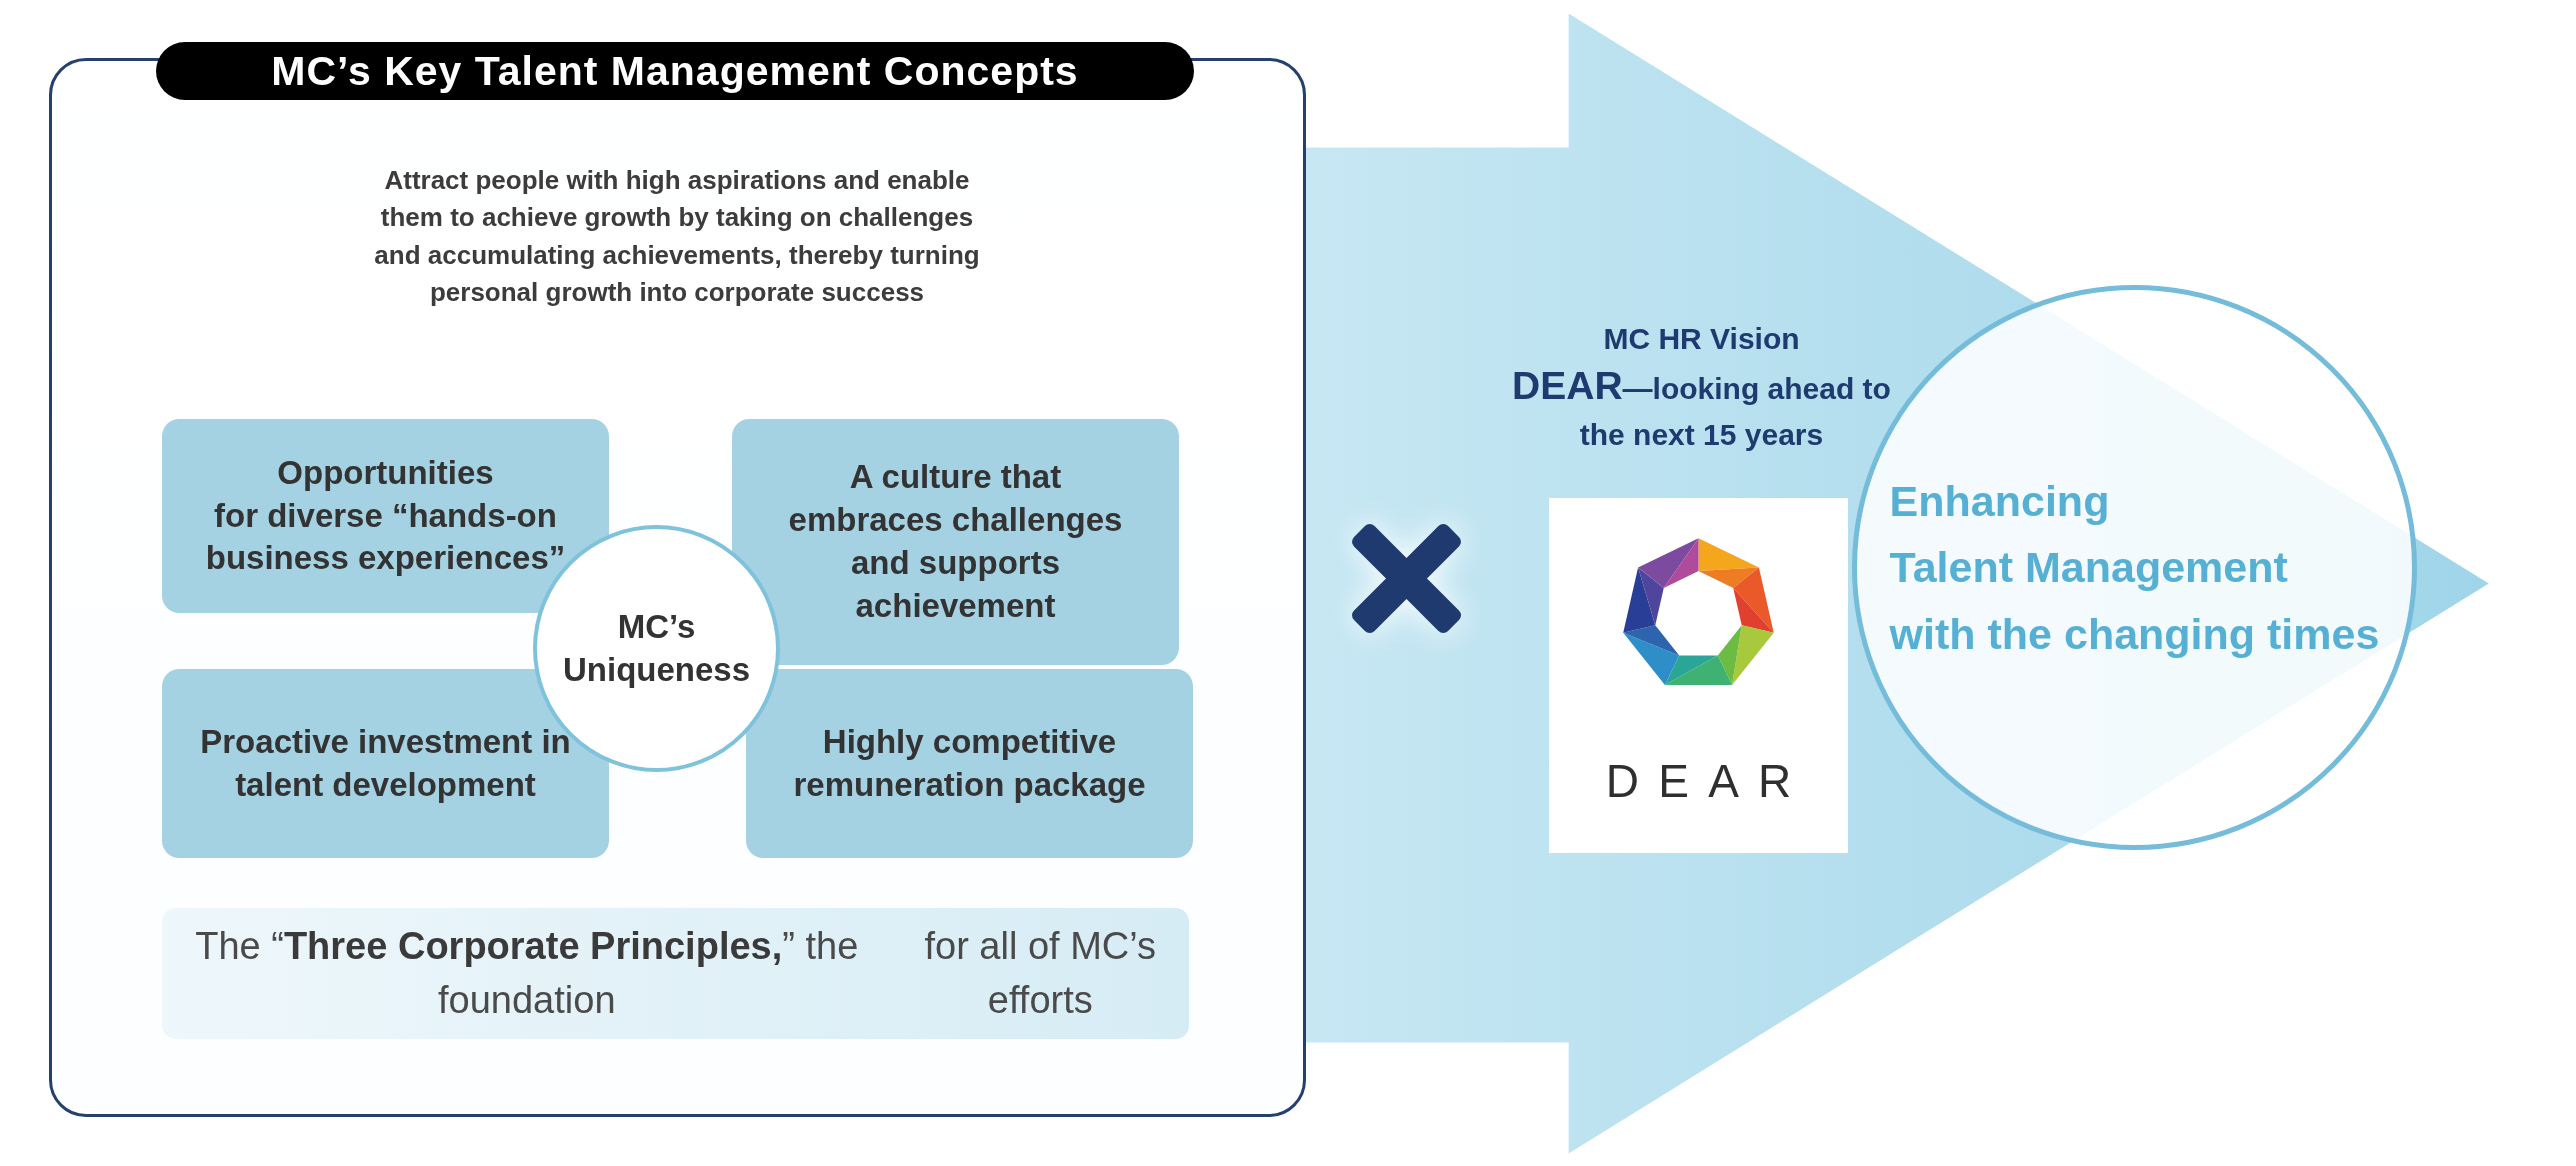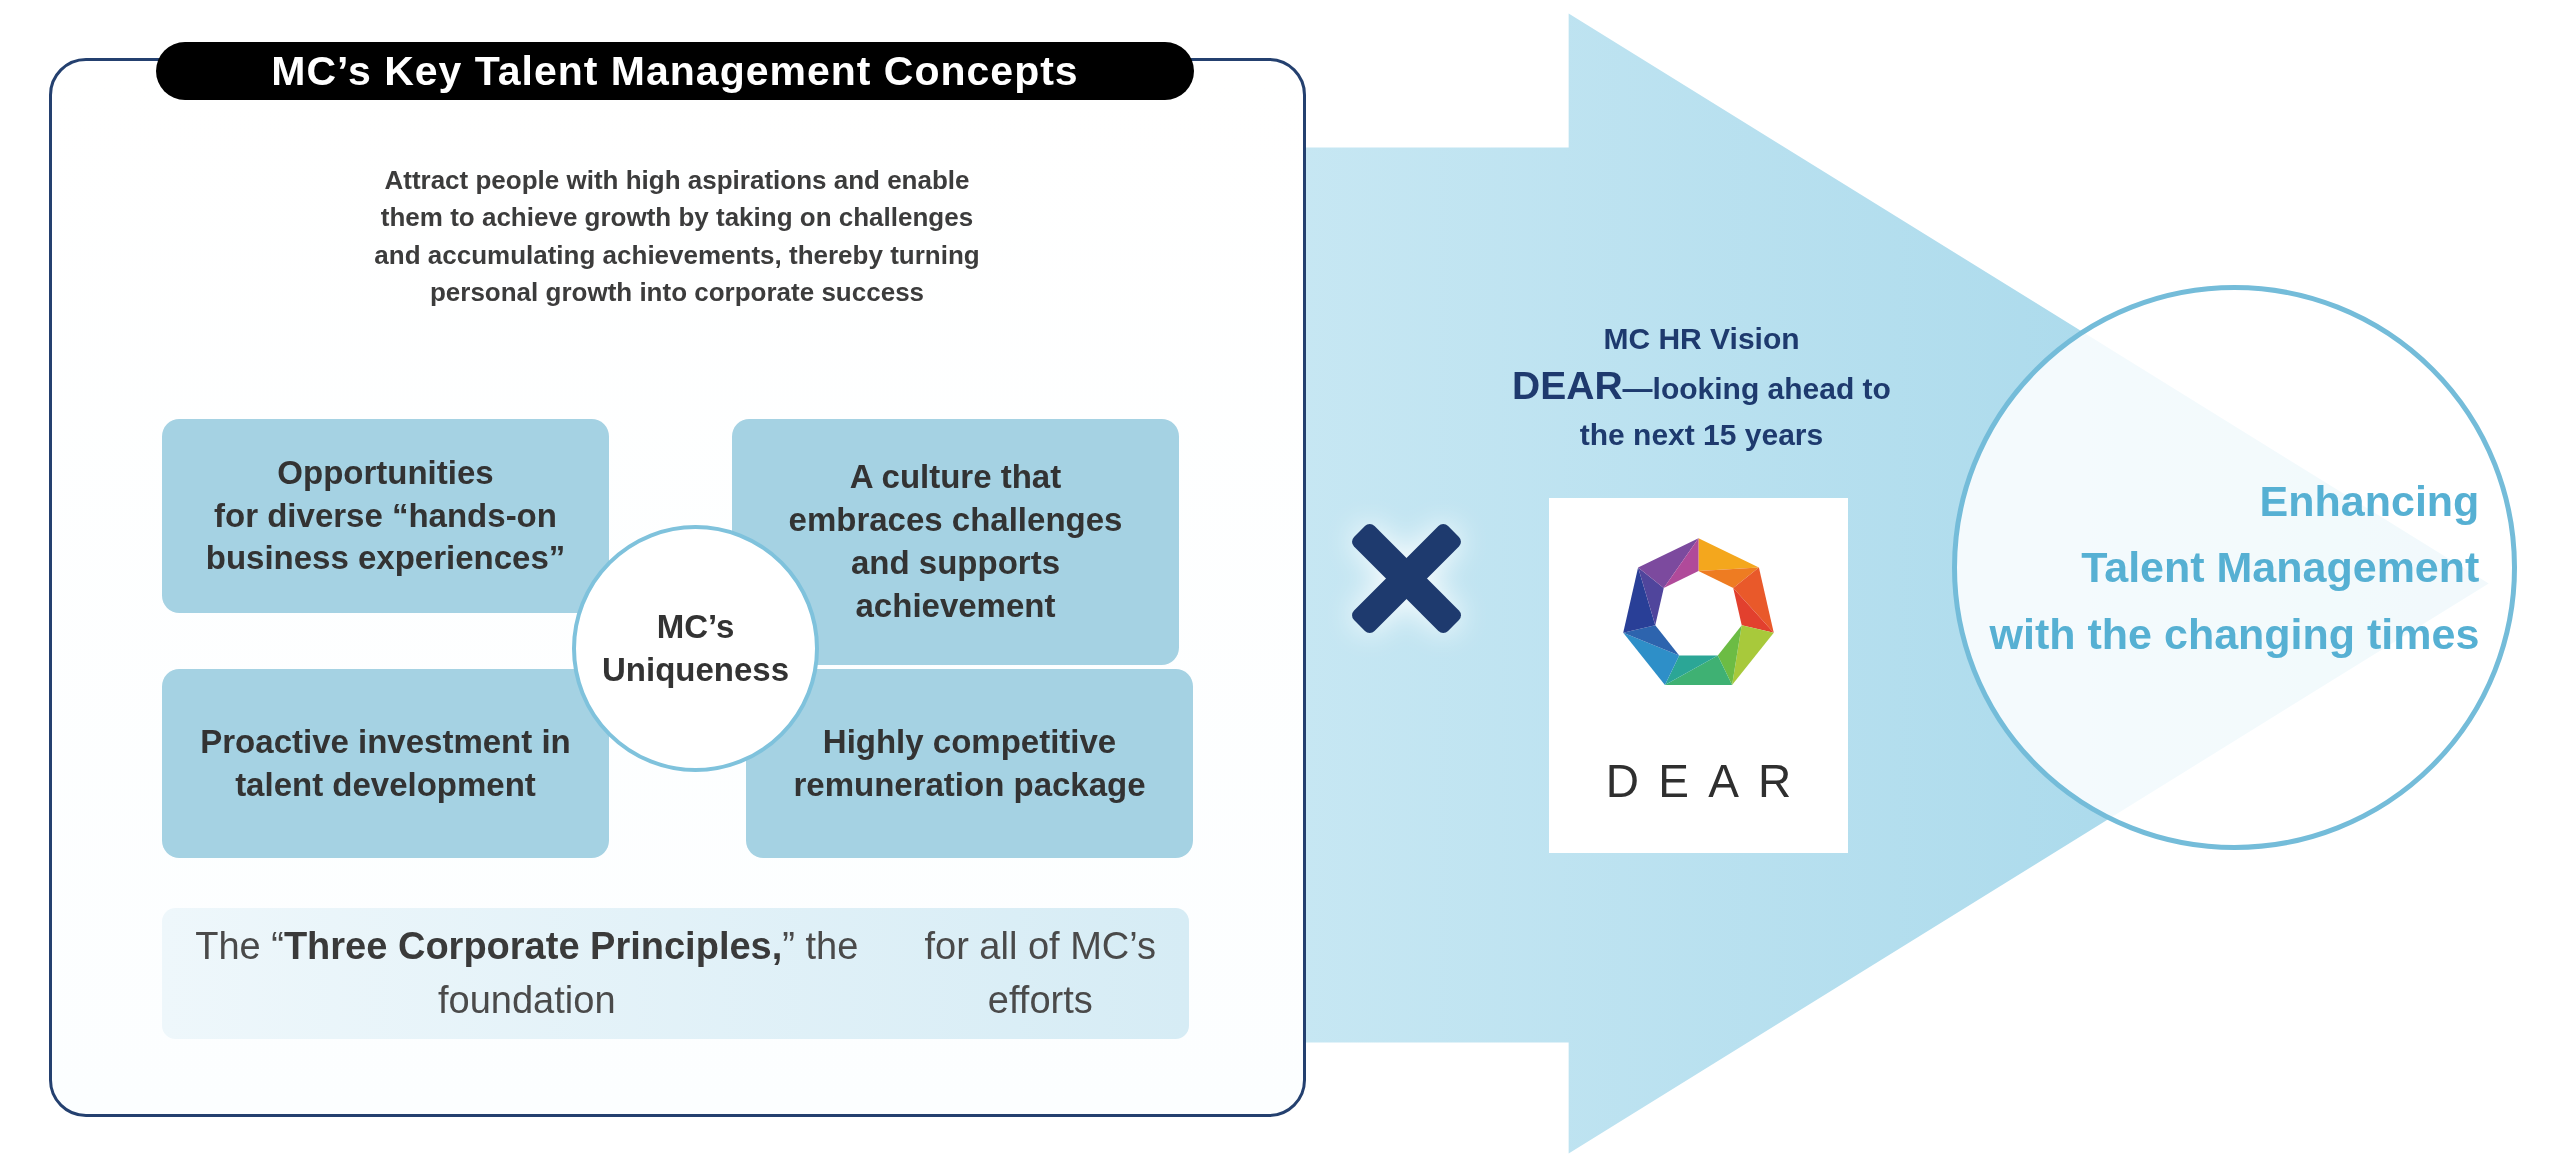--- a/index.html
+++ b/index.html
@@ -22,21 +22,21 @@
          font-size:26px;font-weight:bold;color:#3c3c3c;line-height:1.44;white-space:pre-line;}
 
   .concept-box{position:absolute;background:#a5d2e3;border-radius:17.4px;color:#333333;
                font-size:33px;font-weight:bold;text-align:center;line-height:1.3;
                display:flex;align-items:center;justify-content:center;white-space:pre-line;}
   .b1{left:110px;top:358px;width:447px;height:194px;}
   .b2{left:680px;top:358px;width:447px;height:246px;}
   .b3{left:110px;top:608px;width:447px;height:189px;}
   .b4{left:694px;top:608px;width:447px;height:189px;}
 
-  .uniq{position:absolute;left:520px;top:464px;width:247px;height:247px;border-radius:50%;
+  .uniq{position:absolute;left:481px;top:464px;width:247px;height:247px;border-radius:50%;
         background:#ffffff;border:4.8px solid #7fc2dc;box-sizing:border-box;
         display:flex;align-items:center;justify-content:center;text-align:center;
         font-size:33px;font-weight:bold;color:#333333;line-height:1.3;white-space:pre-line;}
 
   .principles{position:absolute;left:110px;top:847px;width:1027px;height:131px;border-radius:13.5px;
               background:linear-gradient(90deg,#eef7fb 0%,#d6ecf5 100%);
               display:flex;flex-direction:row;align-items:center;justify-content:center;
               font-size:38px;color:#4a4a4a;line-height:1.42;text-align:center;}
   .principles b{color:#3a3a3a;}
 
@@ -55,23 +55,23 @@
   .hrv2 .big{font-size:39px;}
   .hrv3{font-size:30px;font-weight:bold;line-height:39px;}
 
   .dear-card{position:absolute;left:1549px;top:498px;width:299px;height:355px;background:#ffffff;
              z-index:2;display:flex;flex-direction:column;align-items:center;}
   .dear-logo{width:193px;height:193px;margin-top:21px;}
   .dear-word{margin-top:42px;margin-right:-19.3px;font-size:46px;letter-spacing:19.3px;
              color:#2f2f2f;font-weight:normal;}
 
   
-  .result-circle{position:absolute;left:1952px;top:285px;width:565px;height:565px;border-radius:50%;
+  .result-circle{position:absolute;left:1852px;top:285px;width:565px;height:565px;border-radius:50%;
                  background:rgba(255,255,255,0.86);border:5.8px solid #74bcd9;box-sizing:border-box;
-                 z-index:1;display:flex;align-items:center;justify-content:center;text-align:right;}
+                 z-index:1;display:flex;align-items:center;justify-content:center;text-align:left;}
   .result-text{font-size:43px;font-weight:bold;color:#56b0d3;line-height:1.55;white-space:pre-line;}
 </style>
 </head>
 <body>
 
 <div class="stage">
 
   <svg class="arrow-svg" width="2576" height="1166" viewBox="0 0 2670 1209" aria-hidden="true">
     <defs>
       <linearGradient id="ag" x1="0" y1="0" x2="1" y2="0">

